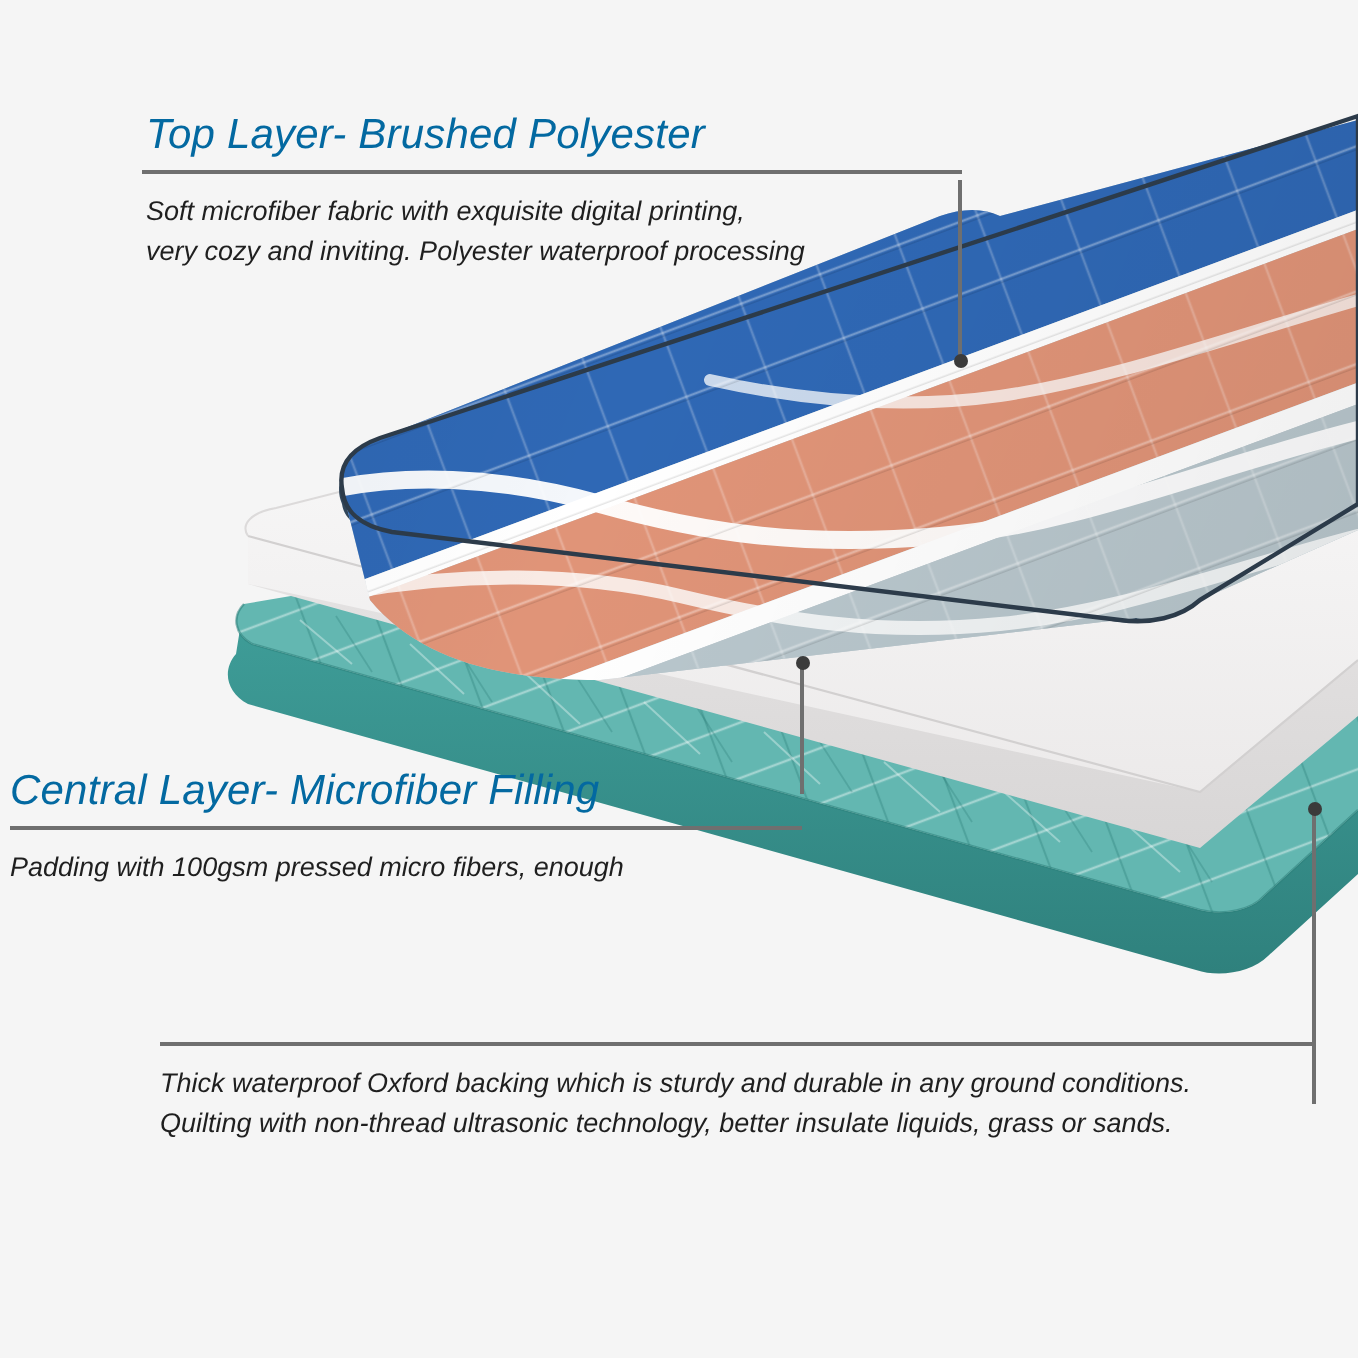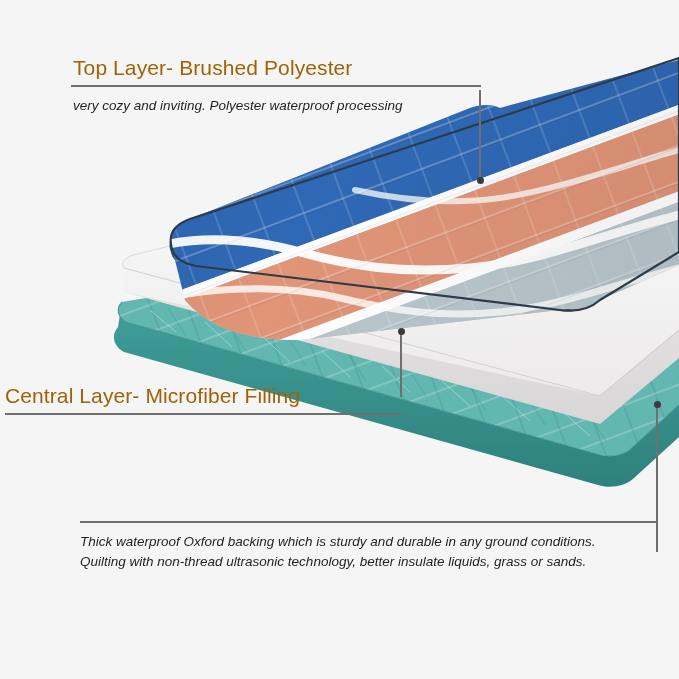--- a/index.html
+++ b/index.html
@@ -11,22 +11,23 @@
     position:relative;
   }
   #stage{position:absolute;inset:0;width:679px;height:679px;}
 
   
   .illus{position:absolute;left:0;top:0;width:679px;height:679px;}
 
   
   .callout{position:absolute;}
   .c-head{
+    font-style:italic;
     font-size:21px;
-    color:#a16207;
+    color:#0369a1;
     white-space:nowrap;
     letter-spacing:.1px;
     font-weight:400;
   }
   .c-rule{
     height:2px;
     background:#6f6f6f;
     margin-top:5px;
   }
   .c-body{
@@ -260,30 +261,32 @@
                C590 309 575 312 560 310
                L196 266
                C180 263 172 256 171 244 Z" fill="none" stroke="#2c3b4a" stroke-width="2.2" stroke-linejoin="round"></path>
     </g>
   </svg>
 
   <div class="callout" id="callout-top">
     <div class="c-head">Top Layer- Brushed Polyester</div>
     <div class="c-rule"></div>
     <div class="c-body">
+      <div>Soft microfiber fabric with exquisite digital printing,</div>
       <div>very cozy and inviting. Polyester  waterproof processing</div>
     </div>
   </div>
   <div class="leader" id="leader-top"></div>
   <div class="dot" id="dot-top"></div>
 
   <div class="callout" id="callout-central">
     <div class="c-head">Central Layer- Microfiber Filling</div>
     <div class="c-rule"></div>
     <div class="c-body">
+      <div>Padding with 100gsm pressed micro fibers, enough</div>
     </div>
   </div>
   <div class="leader" id="leader-central"></div>
   <div class="dot" id="dot-central"></div>
 
   <div class="callout" id="callout-bottom">
     <div class="c-rule"></div>
     <div class="c-body">
       <div>Thick waterproof Oxford backing which is sturdy and durable in any ground conditions.</div>
       <div>Quilting with non-thread ultrasonic technology, better insulate liquids, grass or sands.</div>

